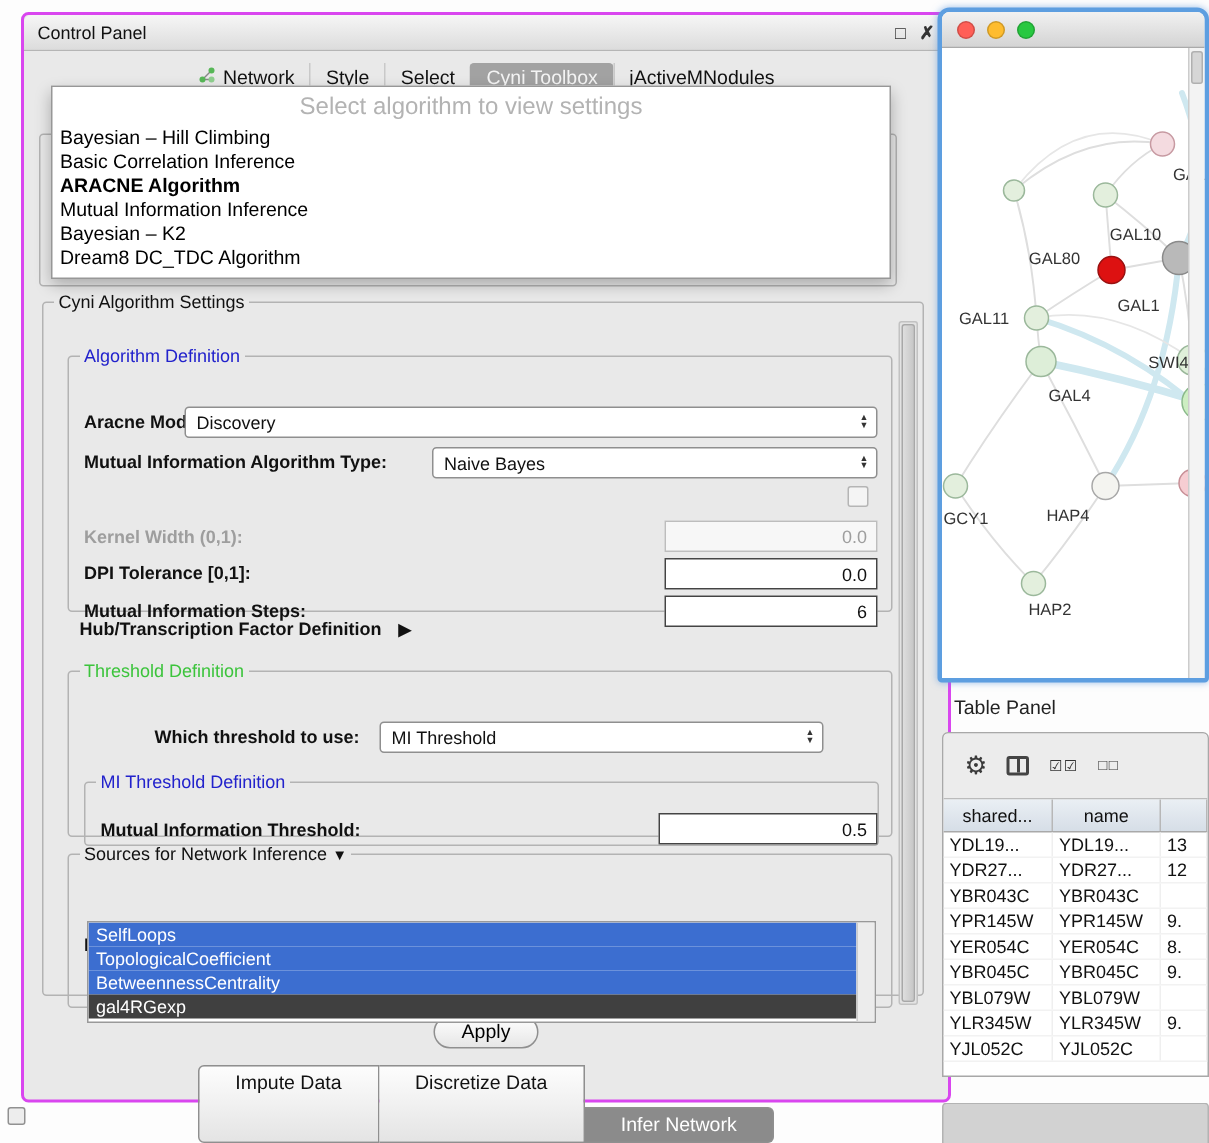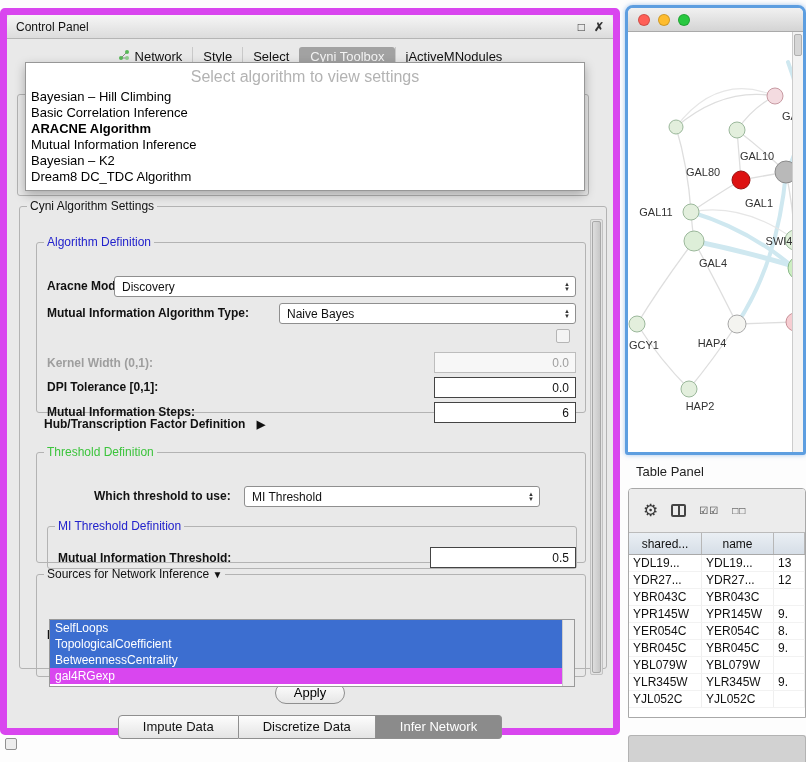--- a/index.html
+++ b/index.html
@@ -1,22 +1,22 @@
 <!DOCTYPE html>
 <html><head>
 <meta charset="utf-8">
 <style>
   * { margin:0; padding:0; box-sizing:border-box; }
   html,body { width:806px; height:762px; }
   body { font-family:"Liberation Sans", sans-serif; font-size:12px; color:#111;
          background:#fdfdfd; position:relative; overflow:hidden; }
 
   
-  .control-panel { position:absolute; left:0; top:8px; width:620px; height:727px;
-    background:#e9e9e9; border:7px solid #d946ef; border-radius:5px; }
+  .control-panel { position:absolute; left:14px; top:8px; width:620px; height:727px;
+    background:#e9e9e9; border:2px solid #d946ef; border-radius:5px; }
   .cp-titlebar { position:absolute; left:0; right:0; top:0; height:24px;
     background:linear-gradient(#f6f6f6,#dcdcdc); border-bottom:1px solid #b5b5b5;
     border-radius:5px 5px 0 0; display:flex; align-items:center; padding:0 9px; }
   .cp-winbtns { margin-left:auto; display:flex; gap:9px; color:#333; font-size:12px; font-weight:bold; }
   .cp-winbtns span { cursor:default; }
 
   .cp-tabs { position:absolute; top:31px; left:0; right:0; height:22px;
     display:flex; justify-content:center; align-items:center; }
   .cp-tab { padding:2px 10px; font-size:13px; color:#111; display:flex; gap:5px;
     align-items:center; border-left:1px solid #c9c9c9; line-height:16px; }
@@ -73,21 +73,21 @@
 
   .apply-btn { position:absolute; left:50%; transform:translateX(-50%); top:667px;
     width:70px; height:22px; background:linear-gradient(#ffffff,#e6e6e6);
     border:1px solid #8f8f8f; border-radius:11px; font-size:13px; text-align:center;
     line-height:20px; font-family:"Liberation Sans", sans-serif; }
 
   .bottom-tabs { position:absolute; top:700px; left:0; right:0; display:flex; justify-content:center; }
   .btab { padding:3px 24px; font-size:13px; border:1px solid #8f8f8f; border-left:none;
     background:linear-gradient(#fdfdfd,#e4e4e4); line-height:16px; }
   .btab:first-child { border-left:1px solid #8f8f8f; border-radius:4px 0 0 4px; }
-  .btab:last-child { border-radius:0 4px 4px 0; }
+  .btab:last-child { border-radius:0 4px 4px 0;margin-top:28px; }
   .btab.active { background:#8b8b8b; color:#fff; }
 
   .mini-panel-icon { position:absolute; left:5px; top:738px; width:12px; height:12px;
     border:1px solid #919191; background:#ededed; border-radius:2px; }
 
   
   .net-window { position:absolute; left:625px; top:5px; width:181px; height:450px;
     border:3px solid #5d9ee0; border-radius:8px 8px 3px 3px; background:#fff;
     overflow:hidden; box-shadow:0 0 5px rgba(90,150,220,.55); }
   .net-titlebar { height:24px; background:linear-gradient(#f1f1f1,#d4d4d4);
@@ -246,21 +246,21 @@
       <legend>
         <span>Sources for Network Inference</span>
         <span style="font-size:10px;">▼</span>
       </legend>
       <div class="lbl" style="left:10px; top:16px;margin-top:31px;">Data Attributes</div>
       <div class="attr-list">
         <div>
             <div class="attr-item" style="background: rgb(60, 110, 208);">SelfLoops</div>
             <div class="attr-item" style="background: rgb(60, 110, 208);">TopologicalCoefficient</div>
             <div class="attr-item" style="background: rgb(60, 110, 208);">BetweennessCentrality</div>
-            <div class="attr-item" style="background: #d946ef;">gal4RGexp</div>
+            <div class="attr-item" style="background: #404040;">gal4RGexp</div>
           </div>
         <div class="attr-scroll"></div>
       </div>
     </fieldset>
 
     <div class="vscroll" style="right:3px; top:6px; width:13px; height:456px;">
       <div class="thumb" style="top:1px; height:452px;"></div>
     </div>
   </fieldset>
 

